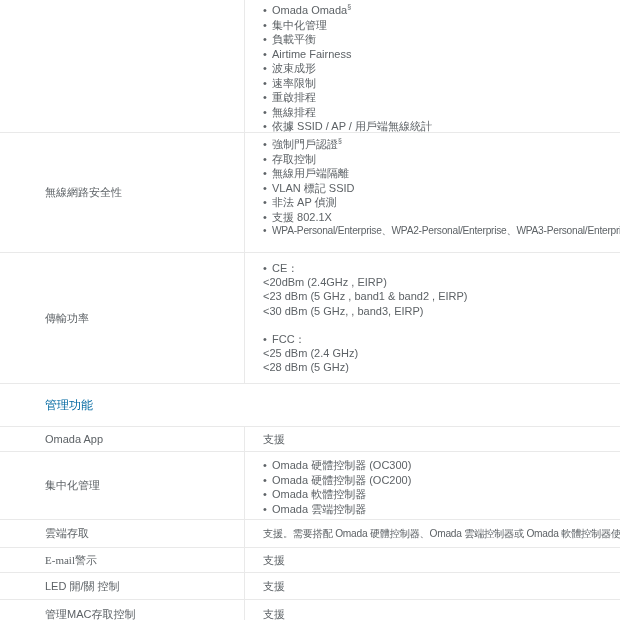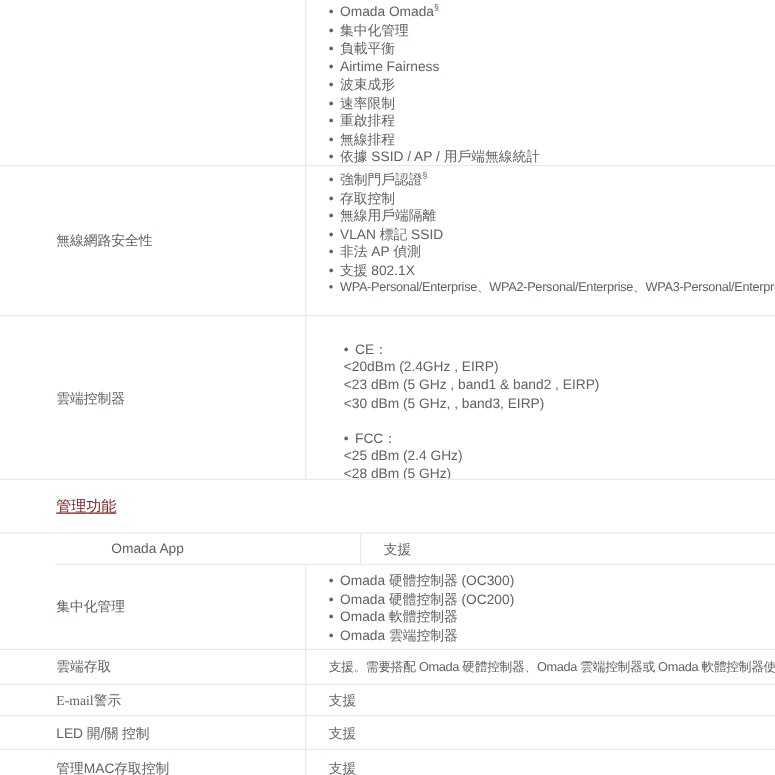--- a/index.html
+++ b/index.html
@@ -13,37 +13,36 @@
   .lbl{
     flex:0 0 245px;box-sizing:border-box;border-right:1px solid #e9e9e9;
     display:flex;align-items:center;padding-left:45px;
     font-size:11px;white-space:nowrap;overflow:hidden;text-align:center;
   }
   .val{flex:1;min-width:0;box-sizing:border-box;padding-left:18px;font-size:11px;overflow:hidden;}
   .val.center{display:flex;align-items:center;}
   ul.bl{list-style:none;margin:0;padding:0;}
   ul.bl li{line-height:14.5px;white-space:nowrap;}
   ul.bl li.b::before{content:"•";display:inline-block;width:9px;}
-  ul.tp{list-style:none;margin:12px;padding:0;}
+  ul.tp{list-style:none;margin:0;padding:0;}
   ul.tp li{line-height:14.2px;white-space:nowrap;}
   ul.tp li.b::before{content:"•";display:inline-block;width:9px;}
   ul.tp li.sp{height:14.2px;}
   sup{font-size:7px;line-height:0;vertical-align:super;}
   .fit{font-size:10.2px;letter-spacing:-0.25px;}
   
   #rowA{height:133px;} #rowA .val{padding-top:3px;}
   #rowB{height:120px;} #rowB .val{padding-top:4px;}
   #rowC{height:131px;} #rowC .val{padding-top:8px;}
   #mgmtTitle{
     height:43px;display:flex;align-items:center;padding-left:45px;
-    font-size:12px;color:#7f1d1d;border-bottom:1px solid #e9e9e9;
+    font-size:12px;color:#0369a1;border-bottom:1px solid #e9e9e9;
     box-sizing:border-box;
-    text-decoration:underline;
   }
-  #mr0{height:25px;margin-left:44px;} #mr1{height:68px;} #mr1 .val{padding-top:6px;}
+  #mr0{height:25px;} #mr1{height:68px;} #mr1 .val{padding-top:6px;}
   #mr2{height:28px;} #mr3{height:25px;font-family:Liberation Serif, serif;} #mr4{height:27px;} #mr5{height:30px;}
   .nowrap{white-space:nowrap;}
 </style>
 </head>
 <body>
 
 <div id="screen">
 
   <div>
 
@@ -73,21 +72,21 @@
           <li class="b">無線用戶端隔離</li>
           <li class="b">VLAN 標記 SSID</li>
           <li class="b">非法 AP 偵測</li>
           <li class="b">支援 802.1X</li>
           <li class="b fit">WPA-Personal/Enterprise、WPA2-Personal/Enterprise、WPA3-Personal/Enterprise</li>
         </ul>
       </div>
     </div>
 
     <div class="row" id="rowC">
-      <div class="lbl">雲端控制器</div>
+      <div class="lbl">傳輸功率</div>
       <div class="val">
         <ul class="tp">
           <li class="b">CE：</li>
           <li>&lt;20dBm (2.4GHz , EIRP)</li>
           <li>&lt;23 dBm (5 GHz , band1 &amp; band2 , EIRP)</li>
           <li>&lt;30 dBm (5 GHz, , band3, EIRP)</li>
           <li class="sp"></li>
           <li class="b">FCC：</li>
           <li>&lt;25 dBm (2.4 GHz)</li>
           <li>&lt;28 dBm (5 GHz)</li>

